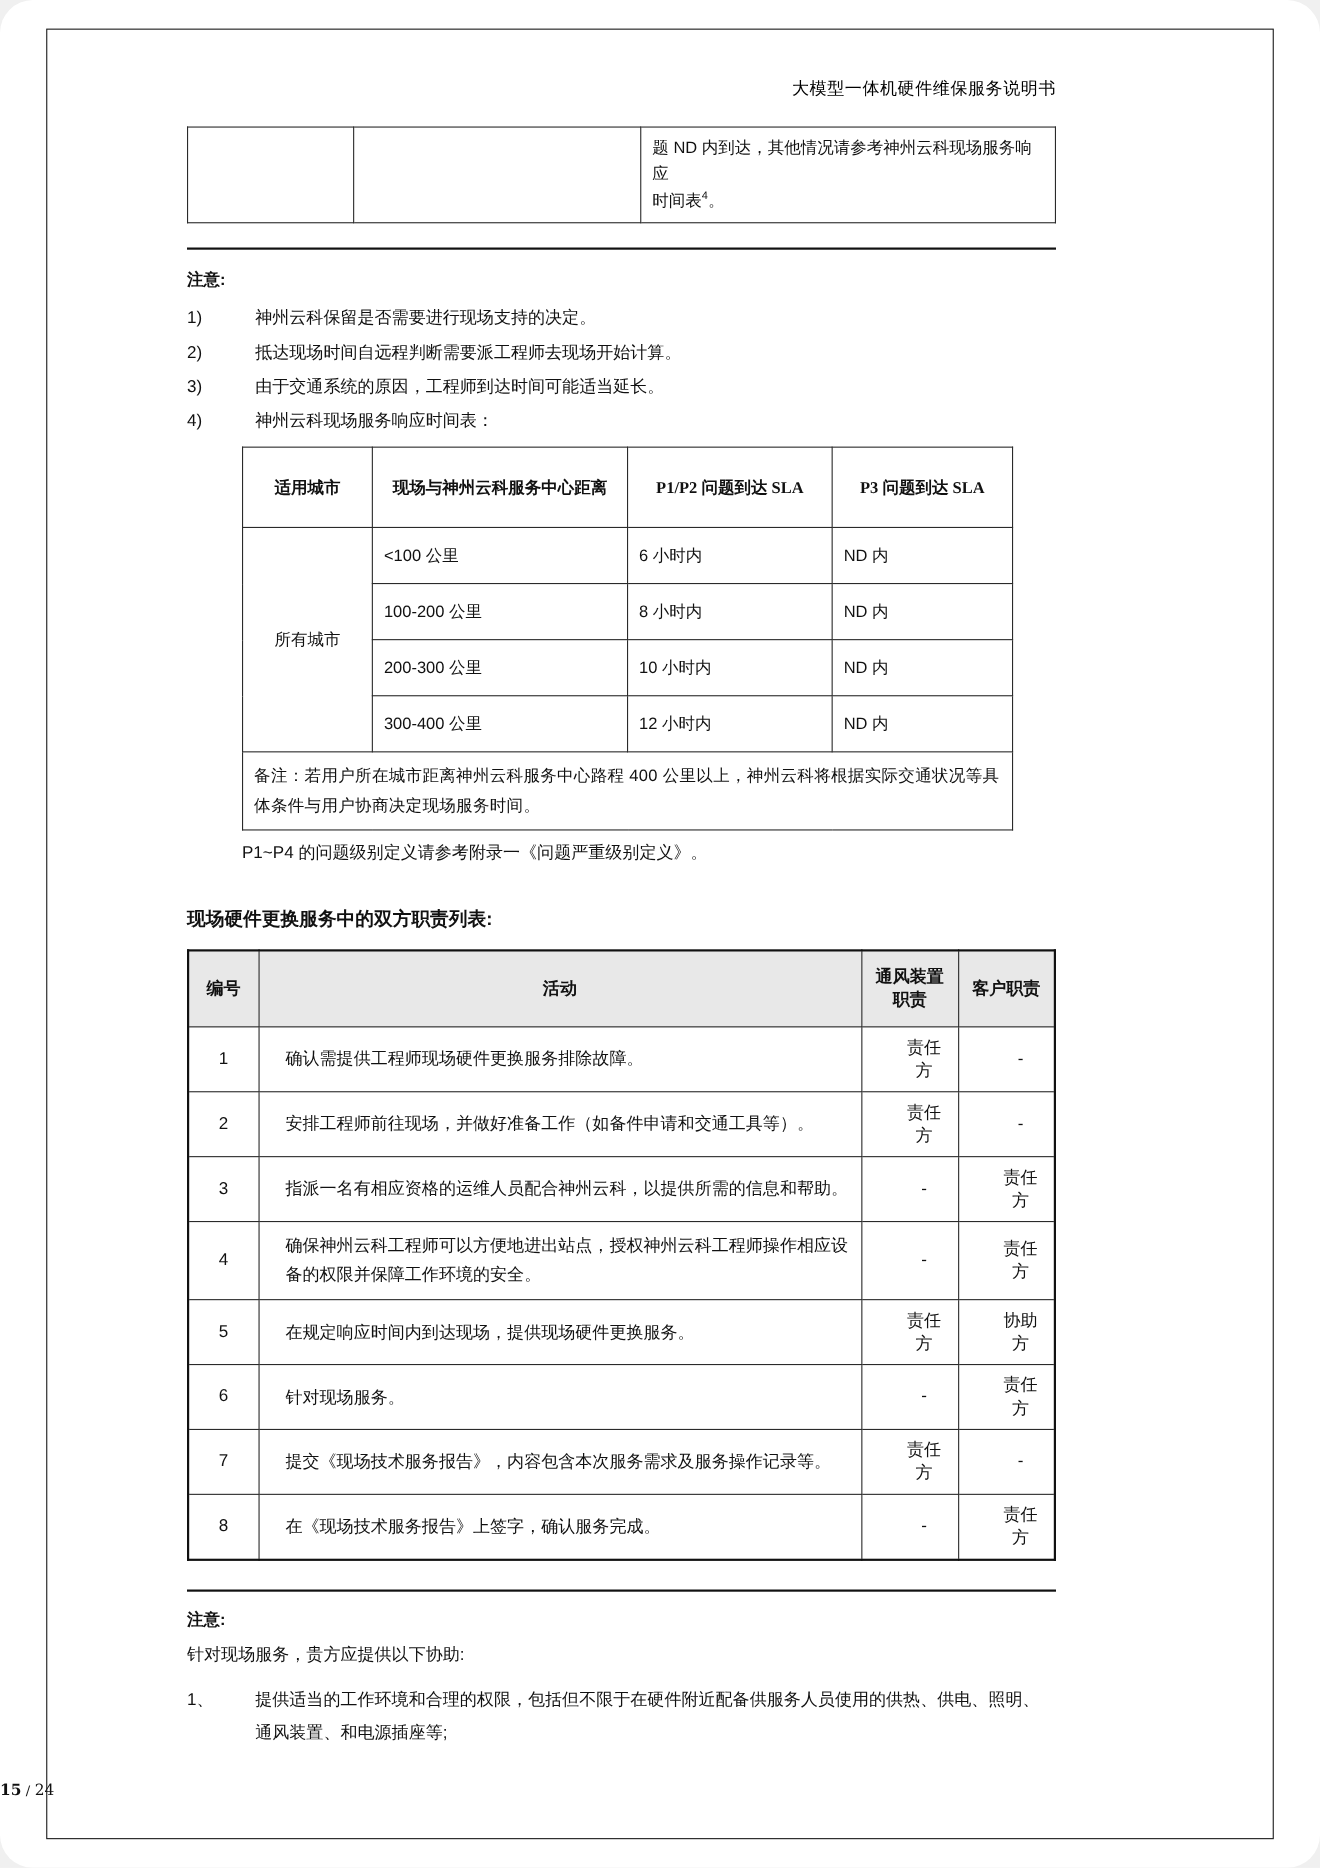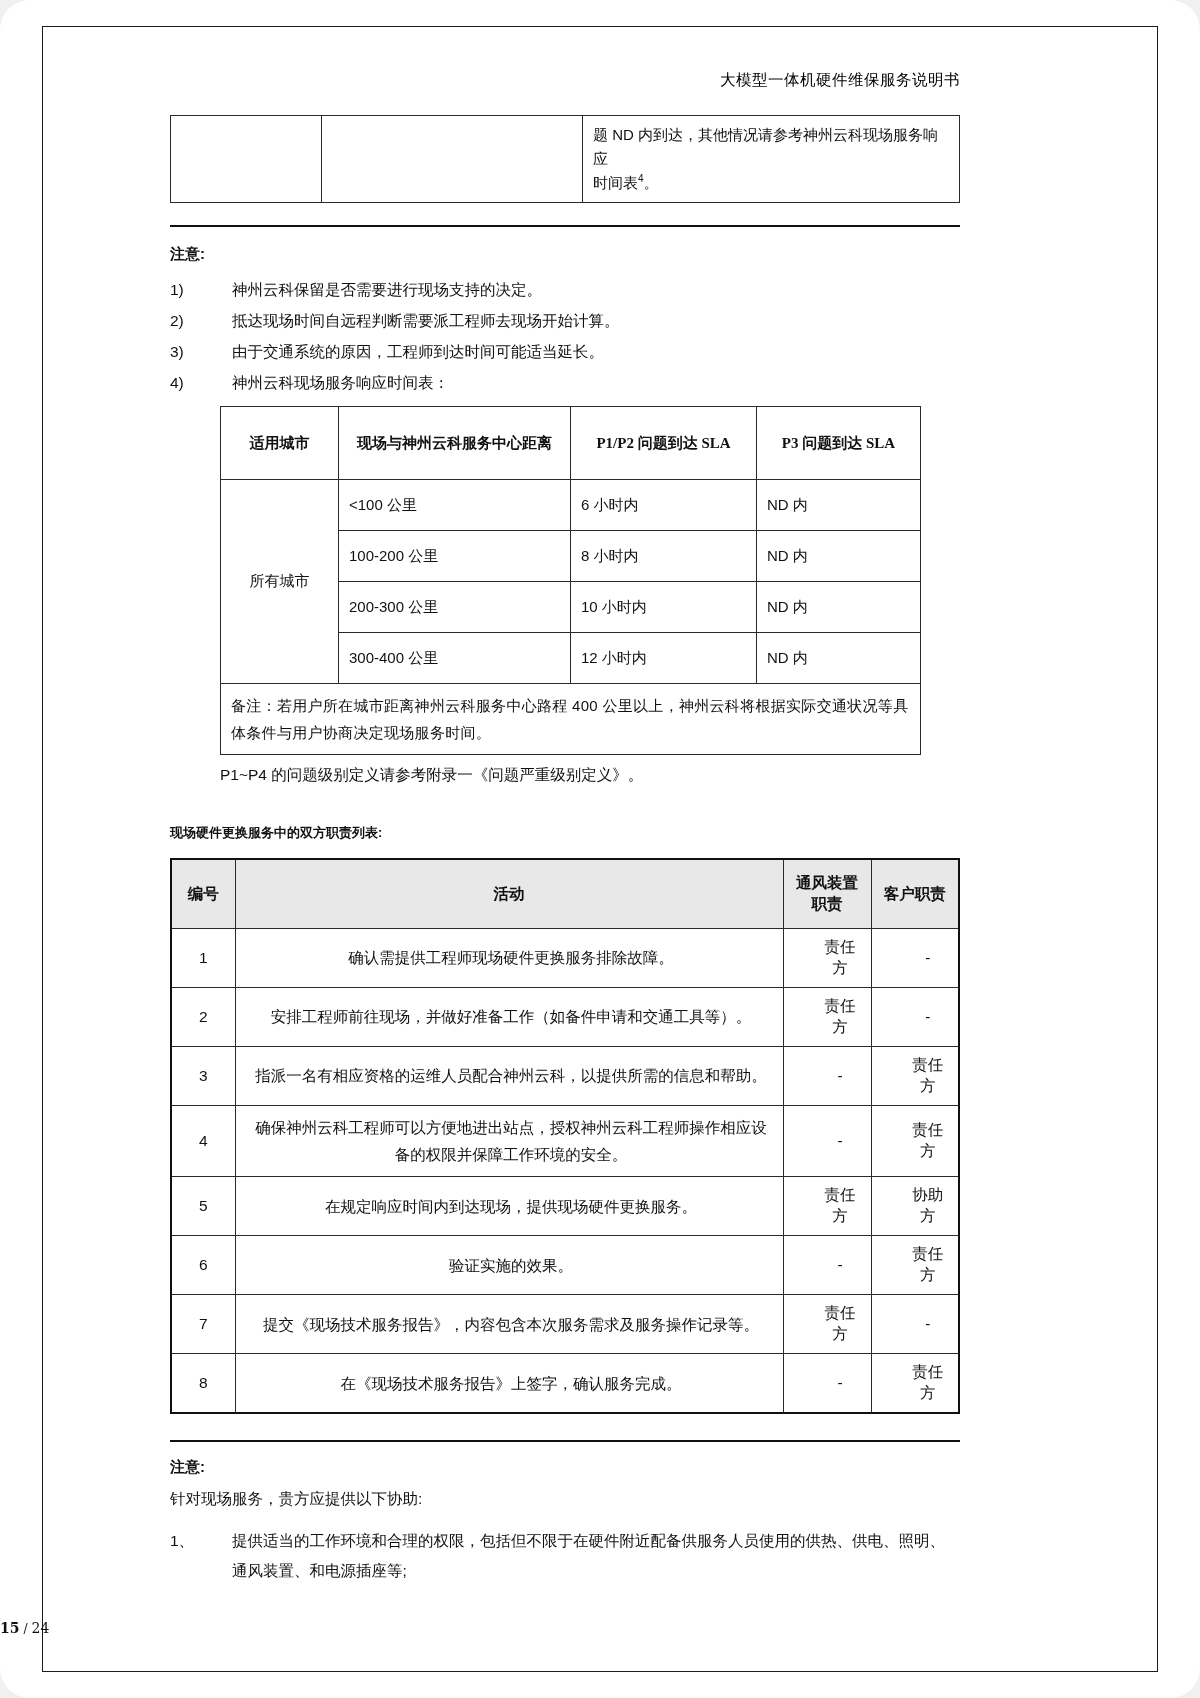--- a/index.html
+++ b/index.html
@@ -128,21 +128,21 @@
     padding: 8px 12px;
     letter-spacing: 0.3px;
   }
   .p-def {
     font-size: 15.5px;
     color: #111;
     margin: 10px 0 0 50px;
   }
 
   .section-title {
-    font-size: 13px;
+    font-size: 17px;
     font-weight: bold;
     color: #111;
     margin: 38px 0 16px 0;
   }
 
   
   table.resp {
     border-collapse: collapse;
     width: 100%;
     table-layout: fixed;
@@ -160,22 +160,21 @@
     font-weight: bold;
     text-align: center;
     height: 52px;
   }
   table.resp td.idx {
     text-align: center;
     width: 64px;
   }
   table.resp td.act {
     line-height: 1.75;
-    padding-left: 14px;
-    text-align: center;
+    padding-left: 24px;
   }
   table.resp td.dut {
     text-align: center;
     width: 88px;
     padding-left: 36px;
   }
 
   .rule2 {
     border: none;
     border-top: 2px solid #111;
@@ -347,21 +346,21 @@
           <td class="dut">责任方</td>
         </tr>
         <tr>
           <td class="idx">5</td>
           <td class="act">在规定响应时间内到达现场，提供现场硬件更换服务。</td>
           <td class="dut">责任方</td>
           <td class="dut">协助方</td>
         </tr>
         <tr>
           <td class="idx">6</td>
-          <td class="act">验证实施的效果。</td>
+          <td class="act">针对现场服务。</td>
           <td class="dut">-</td>
           <td class="dut">责任方</td>
         </tr>
         <tr>
           <td class="idx">7</td>
           <td class="act">提交《现场技术服务报告》，内容包含本次服务需求及服务操作记录等。</td>
           <td class="dut">责任方</td>
           <td class="dut">-</td>
         </tr>
         <tr>

